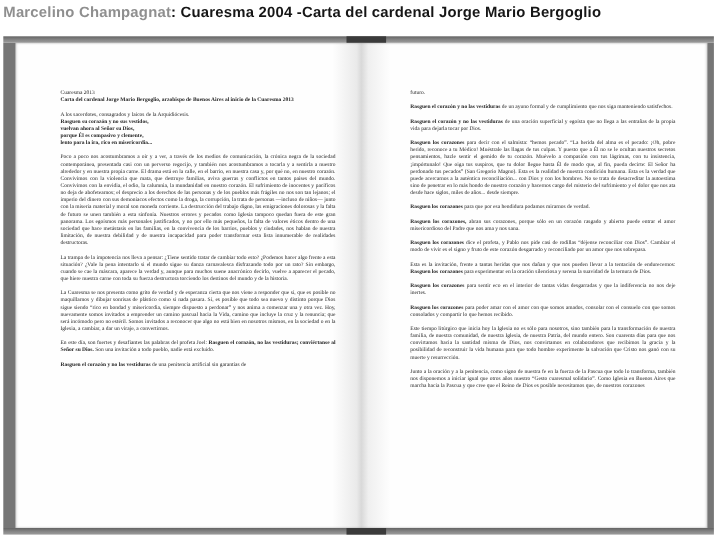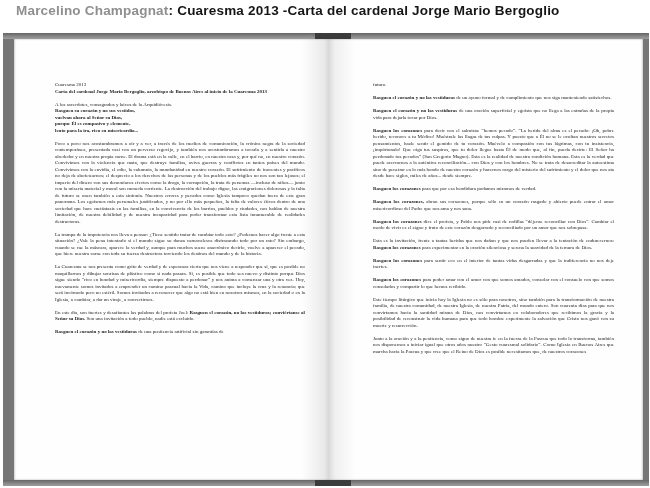--- a/index.html
+++ b/index.html
@@ -19,21 +19,21 @@
   
   .header {
     position: absolute;
     left: 3px;
     top: 3px;
     font-size: 13.5px;
     font-weight: bold;
     white-space: nowrap;
     letter-spacing: 0.2px;
   }
-  .site-name { color: var(--site_name_gray, #8f8f8f); margin-left: 13px; }
+  .site-name { color: var(--site_name_gray, #8f8f8f); }
   .header-sep { color: var(--title_dark, #161616); }
   .post-title { color: var(--title_dark, #161616); }
 
   
   .viewer {
     position: absolute;
     left: 3px;
     top: 33px;
     width: 646px;
     height: 453px;
@@ -97,21 +97,21 @@
   .page-text p.m0 { margin-bottom: 0; }
   .page-text p.al { text-align: left; }
   .page-text b { font-weight: bold; }
 </style>
 </head>
 <body>
 
 <div id="stage">
 
   <div class="header">
-    <span class="site-name">Marcelino Champagnat</span><span class="header-sep">:</span><span class="post-title"> Cuaresma 2013 -Carta del cardenal Jorge Mario Bergoglio</span>
+    <span class="site-name">Marcelino Champagnat</span><span class="header-sep">:</span><span class="post-title"> Cuaresma 2004 -Carta del cardenal Jorge Mario Bergoglio</span>
   </div>
 
   <div class="viewer">
     <div class="edge top">
       <div class="notch"></div>
     </div>
 
     <div class="spread">
       <div class="page left">
         <div class="page-text">

